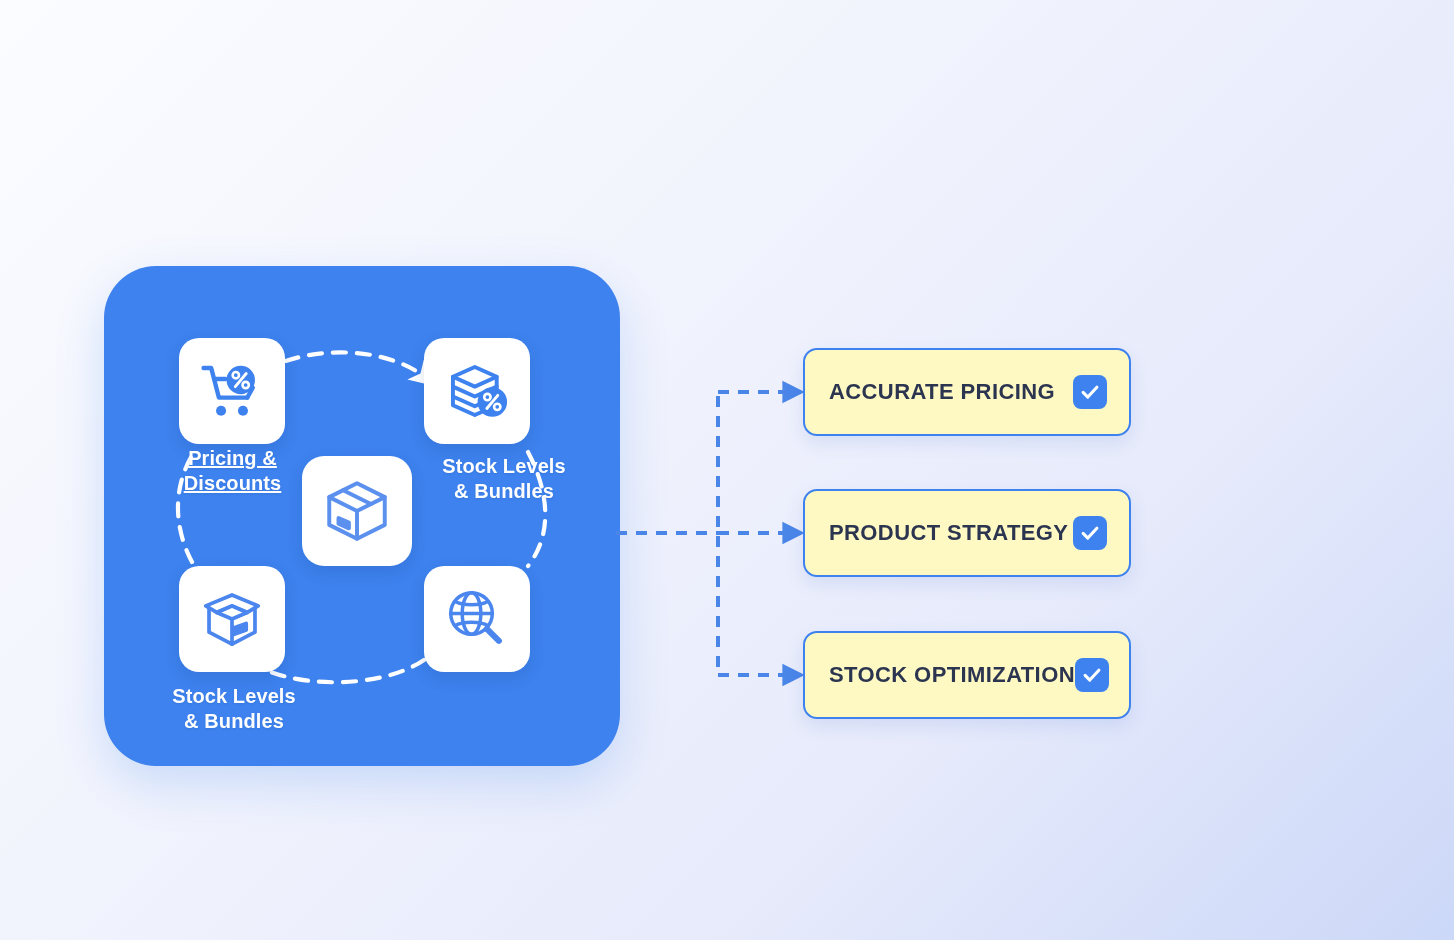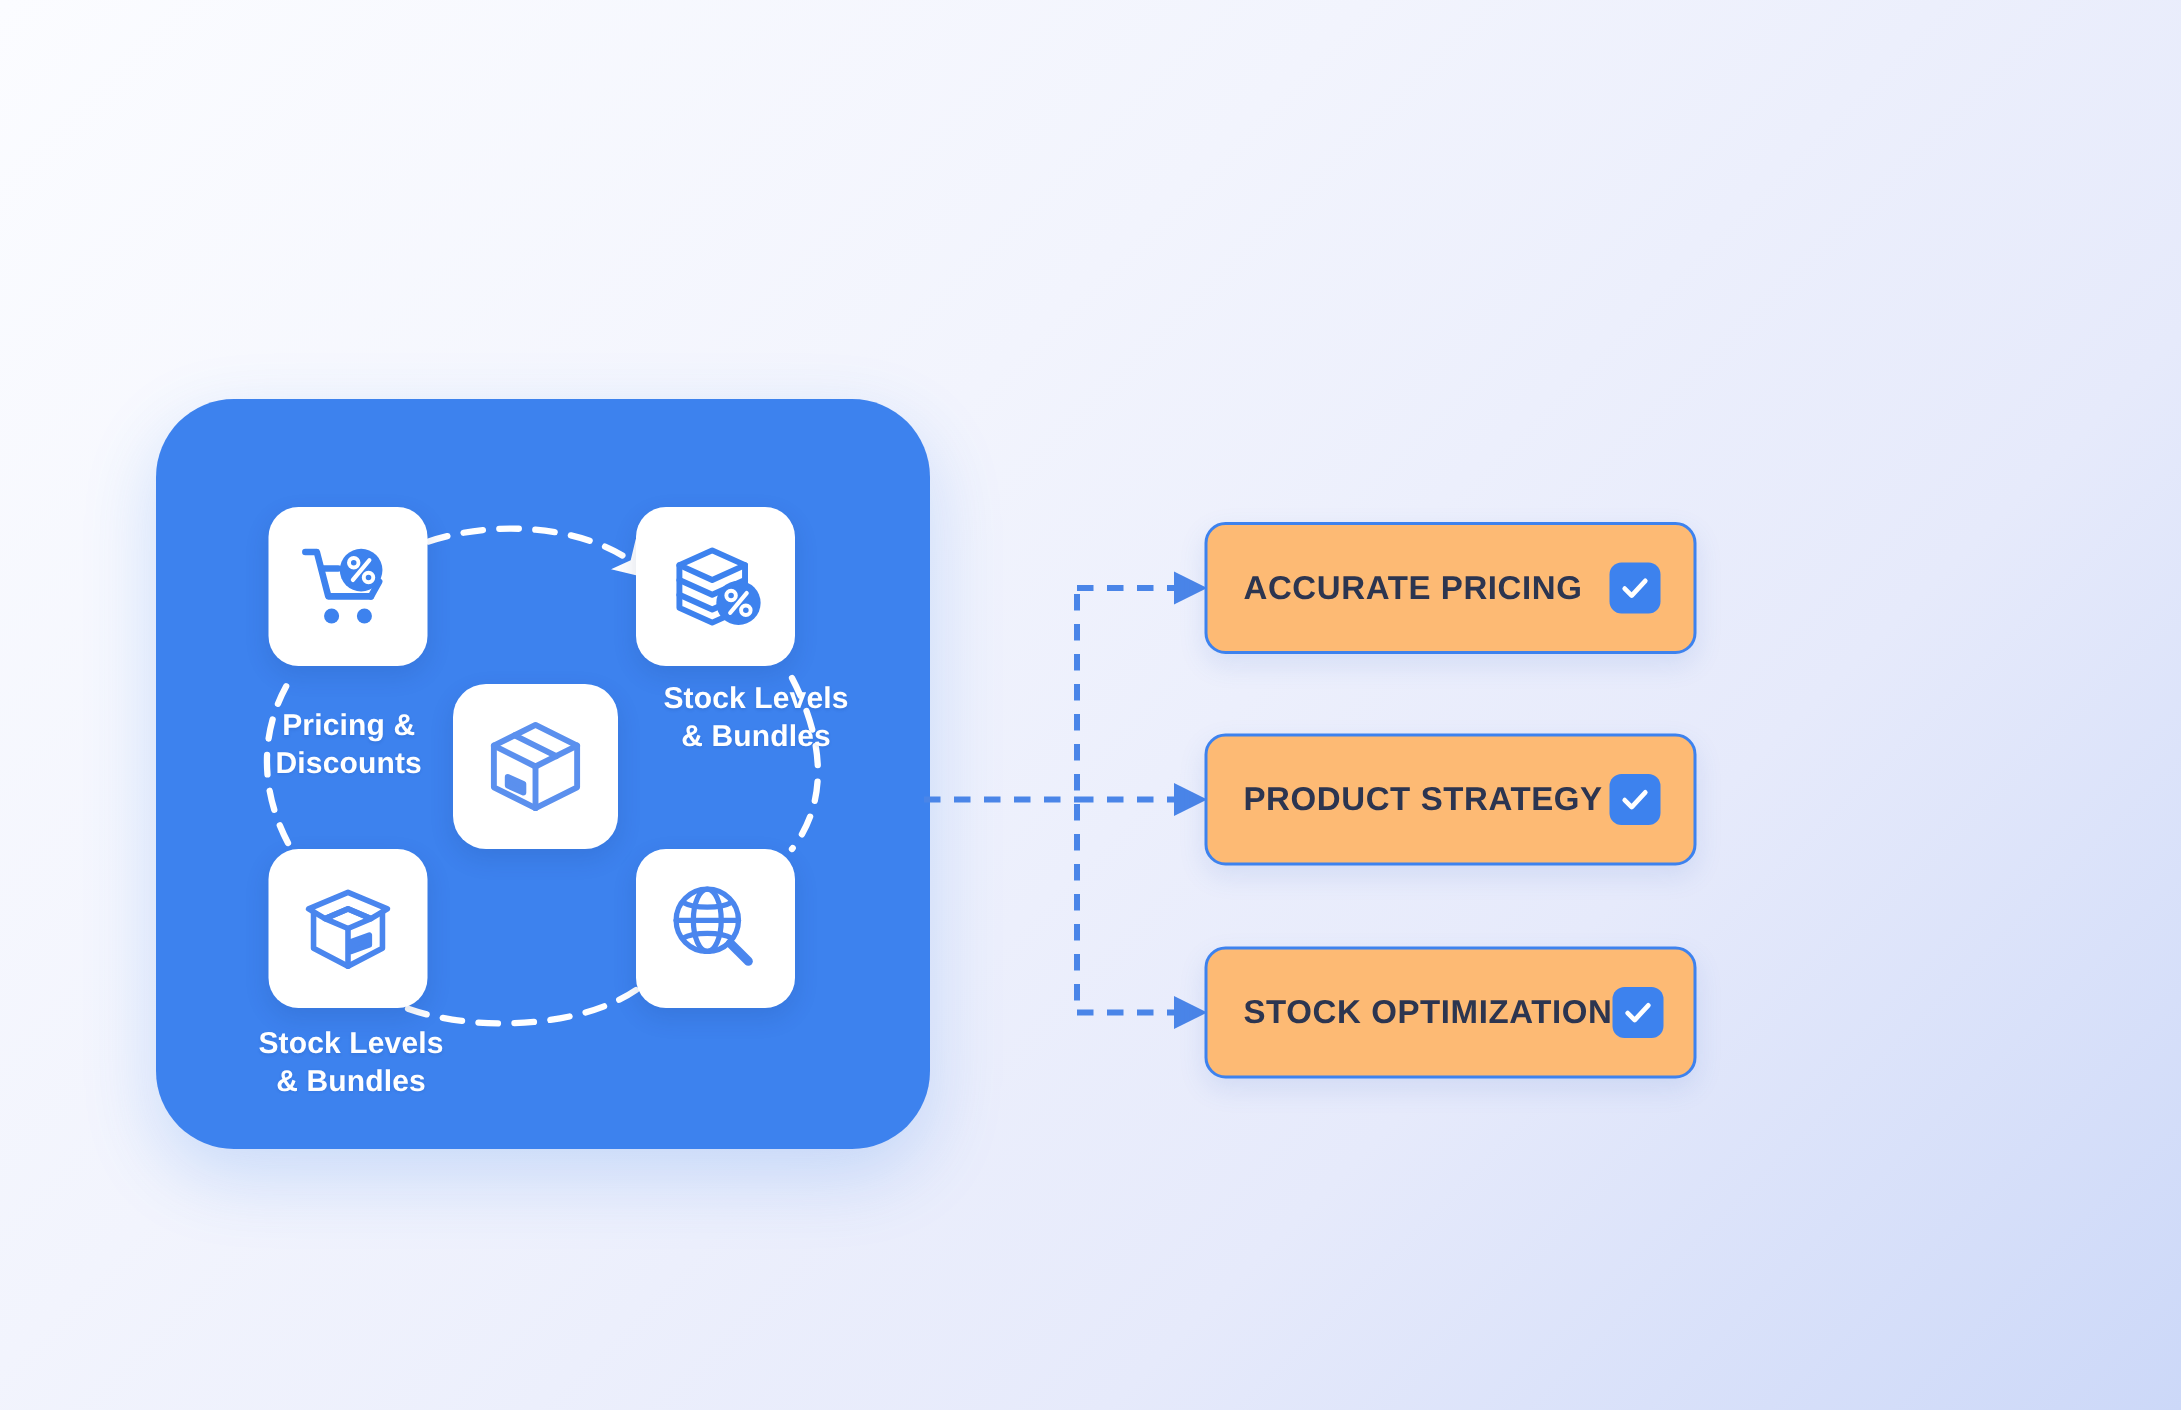--- a/index.html
+++ b/index.html
@@ -64,41 +64,41 @@
     position: absolute;
     color: #ffffff;
     font-size: 20px;
     font-weight: bold;
     line-height: 1.26;
     letter-spacing: 0.1px;
     text-align: center;
     white-space: pre-line;
     text-shadow: 0 1px 2px rgba(30,70,150,0.18);
   }
-  #label-pricing  { left: 36px;  top: 206px; width: 185px; }
+  #label-pricing  { left: 36px;  top: 180px; width: 185px; text-decoration: underline; }
   #label-stock-tr { left: 300px; top: 188px; width: 200px; }
   #label-stock-bl { left: 30px;  top: 418px; width: 200px; }
 
   
   #connectors {
     position: absolute;
     left: 606px;
     top: 330px;
     width: 200px;
     height: 380px;
     overflow: visible;
   }
 
   
   .outcome-card {
     position: absolute;
     left: 803px;
     width: 328px;
     height: 88px;
-    background: #fdba74;
+    background: #fef9c3;
     border: 2.5px solid #3d82ee;
     border-radius: 14px;
     box-sizing: border-box;
     display: flex;
     align-items: center;
     justify-content: space-between;
     padding: 0 22px 0 24px;
     box-shadow: 0 7px 18px rgba(60,110,200,0.13);
   }
   #card-0 { top: 348px; }

